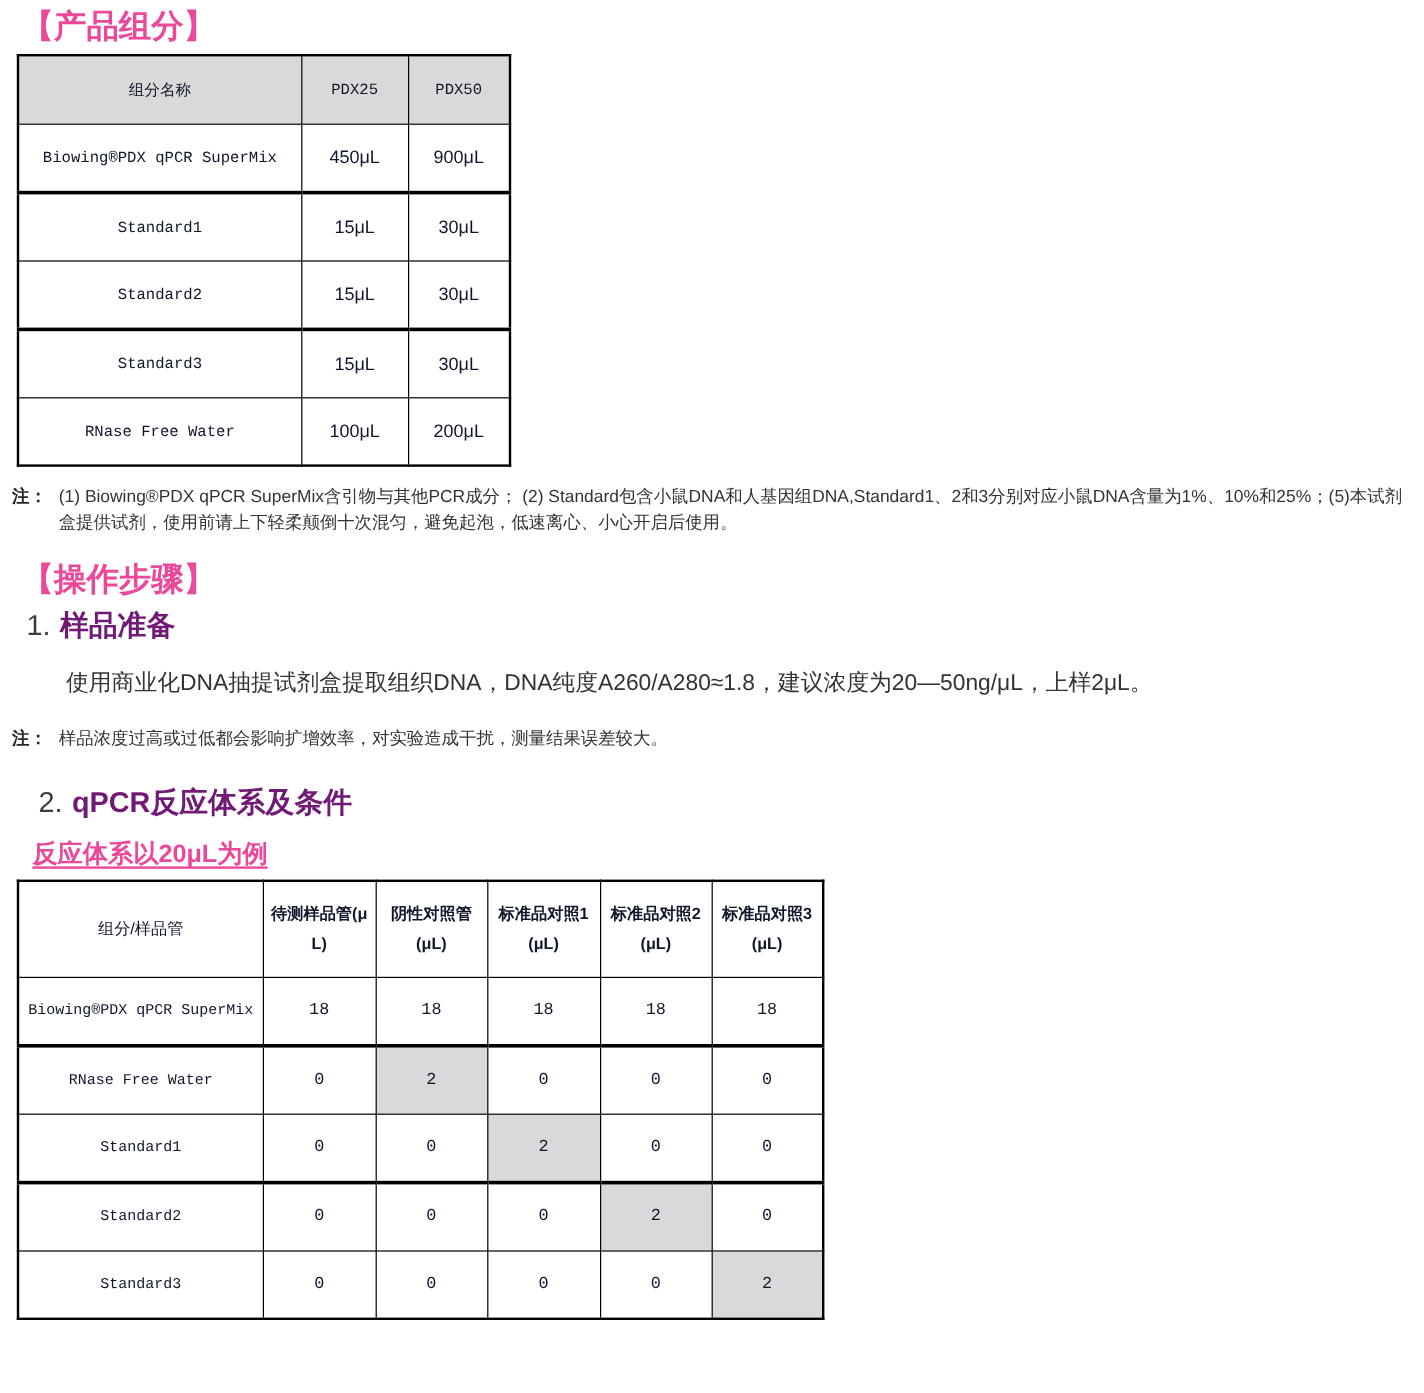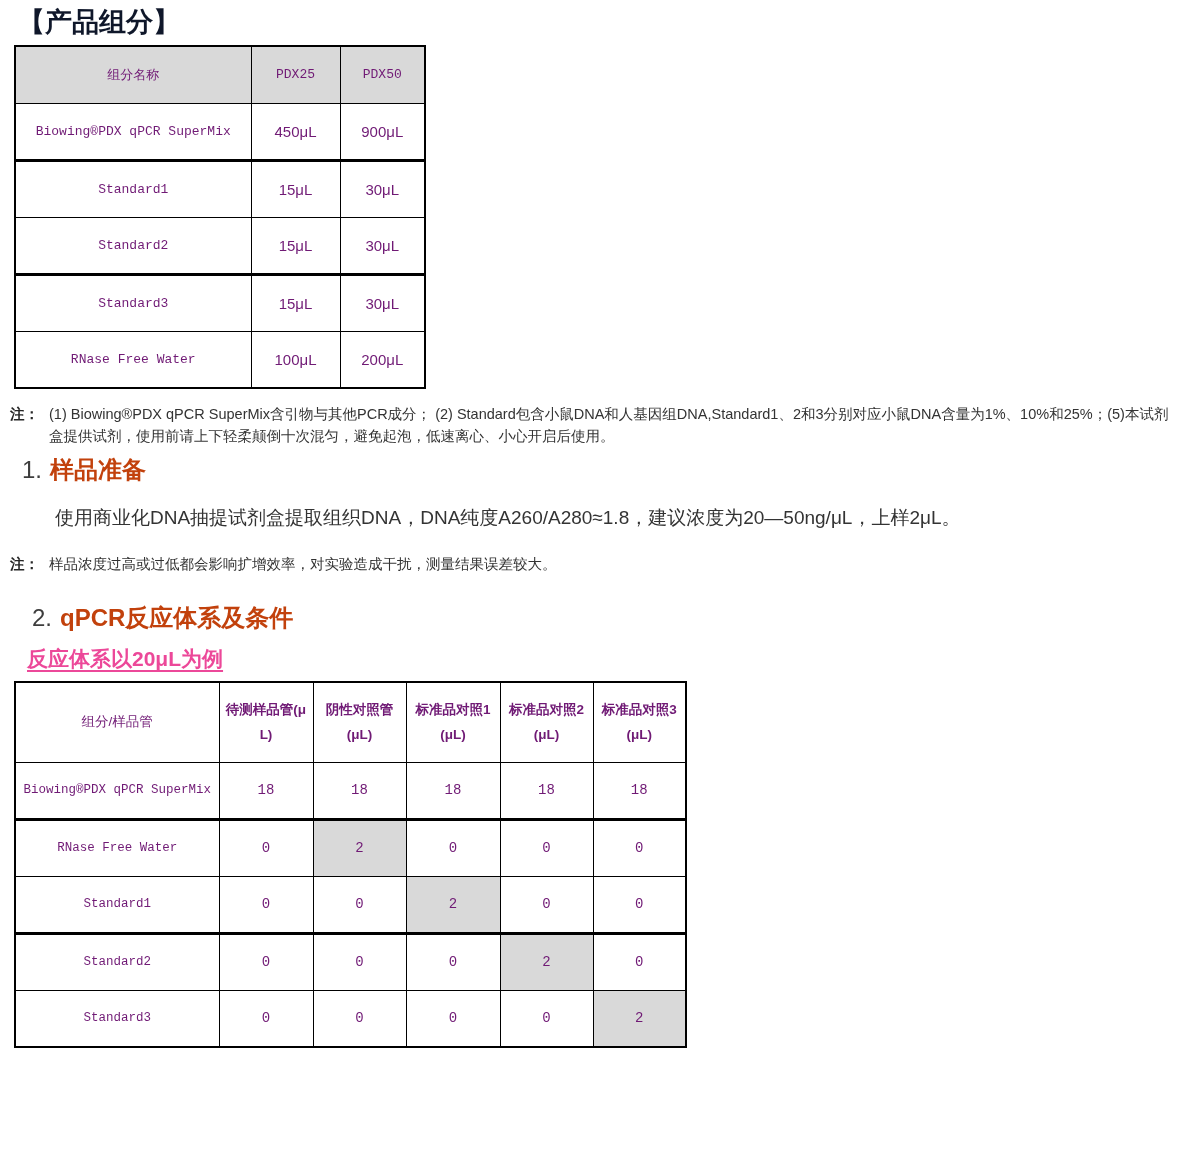--- a/index.html
+++ b/index.html
@@ -9,33 +9,33 @@
     width: 1187px;
     height: 1161px;
     background: #ffffff;
     overflow: hidden;
     font-family: "Liberation Sans", sans-serif;
     color: #262626;
   }
   .h1 {
     font-size: 27px;
     font-weight: bold;
-    color: #0f172a;
+    color: #ec4899;
     margin: 0;
     padding: 6px 0 0 18px;
     line-height: 32px;
   }
   .h1.ops { padding-top: 20px; }
 
   
   table {
     border-collapse: collapse;
     background: #fff;
     table-layout: fixed;
-    color: #701a75;
+    color: #0f172a;
   }
   th, td {
     border: 1px solid #000;
     text-align: center;
     vertical-align: middle;
     padding: 0 2px;
     overflow: hidden;
   }
   .mono { font-family: "Liberation Mono", "DejaVu Sans Mono", monospace; }
 
@@ -58,21 +58,21 @@
   }
   .note .nlabel { font-weight: bold; white-space: nowrap; margin-right: 10px; color: #262626; }
   .note .ntext { flex: 1; }
 
   .step-heading {
     margin: 6px 0 0 22px;
     font-size: 24px;
     line-height: 34px;
   }
   .step-heading .num { font-weight: normal; color: #3d3d3d; margin-right: 8px; }
-  .step-heading .stitle { font-weight: bold; color: #c2410c; }
+  .step-heading .stitle { font-weight: bold; color: #701a75; }
 
   .body-text {
     margin: 20px 0 0 55px;
     font-size: 19px;
     line-height: 22px;
     color: #333333;
   }
   .note.n2 { margin-top: 24px; }
   .step-heading.s2 { margin-top: 26px; margin-left: 32px; }
 
@@ -142,20 +142,21 @@
         <td class="val">200μL</td>
       </tr>
     </tbody>
   </table>
 
   <div class="note">
     <span class="nlabel">注：</span>
     <span class="ntext">(1) Biowing®PDX qPCR SuperMix含引物与其他PCR成分； (2) Standard包含小鼠DNA和人基因组DNA,Standard1、2和3分别对应小鼠DNA含量为1%、10%和25%；(5)本试剂盒提供试剂，使用前请上下轻柔颠倒十次混匀，避免起泡，低速离心、小心开启后使用。</span>
   </div>
 
+  <h1 class="h1 ops">【操作步骤】</h1>
 
   <div class="step-heading">
     <span class="num">1.</span><span class="stitle">样品准备</span>
   </div>
 
   <div class="body-text">使用商业化DNA抽提试剂盒提取组织DNA，DNA纯度A260/A280≈1.8，建议浓度为20—50ng/μL，上样2μL。</div>
 
   <div class="note n2">
     <span class="nlabel">注：</span>
     <span class="ntext">样品浓度过高或过低都会影响扩增效率，对实验造成干扰，测量结果误差较大。</span>

